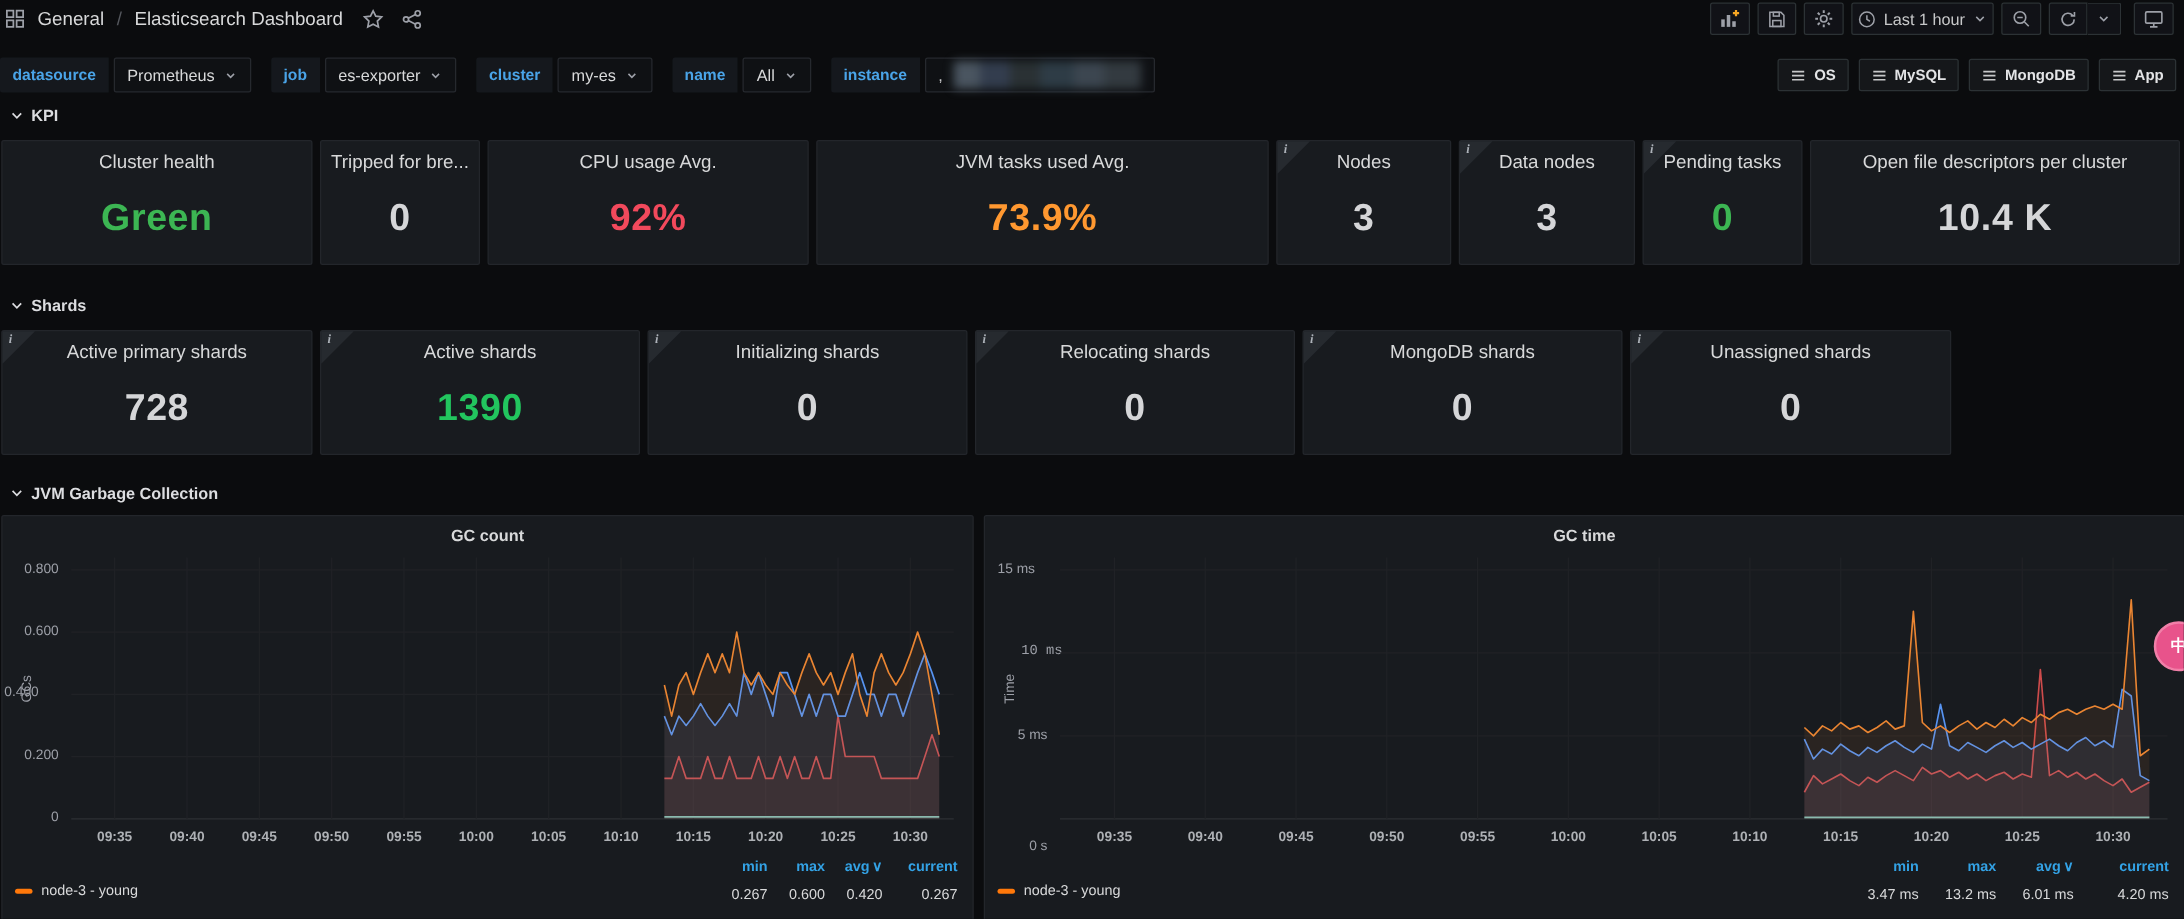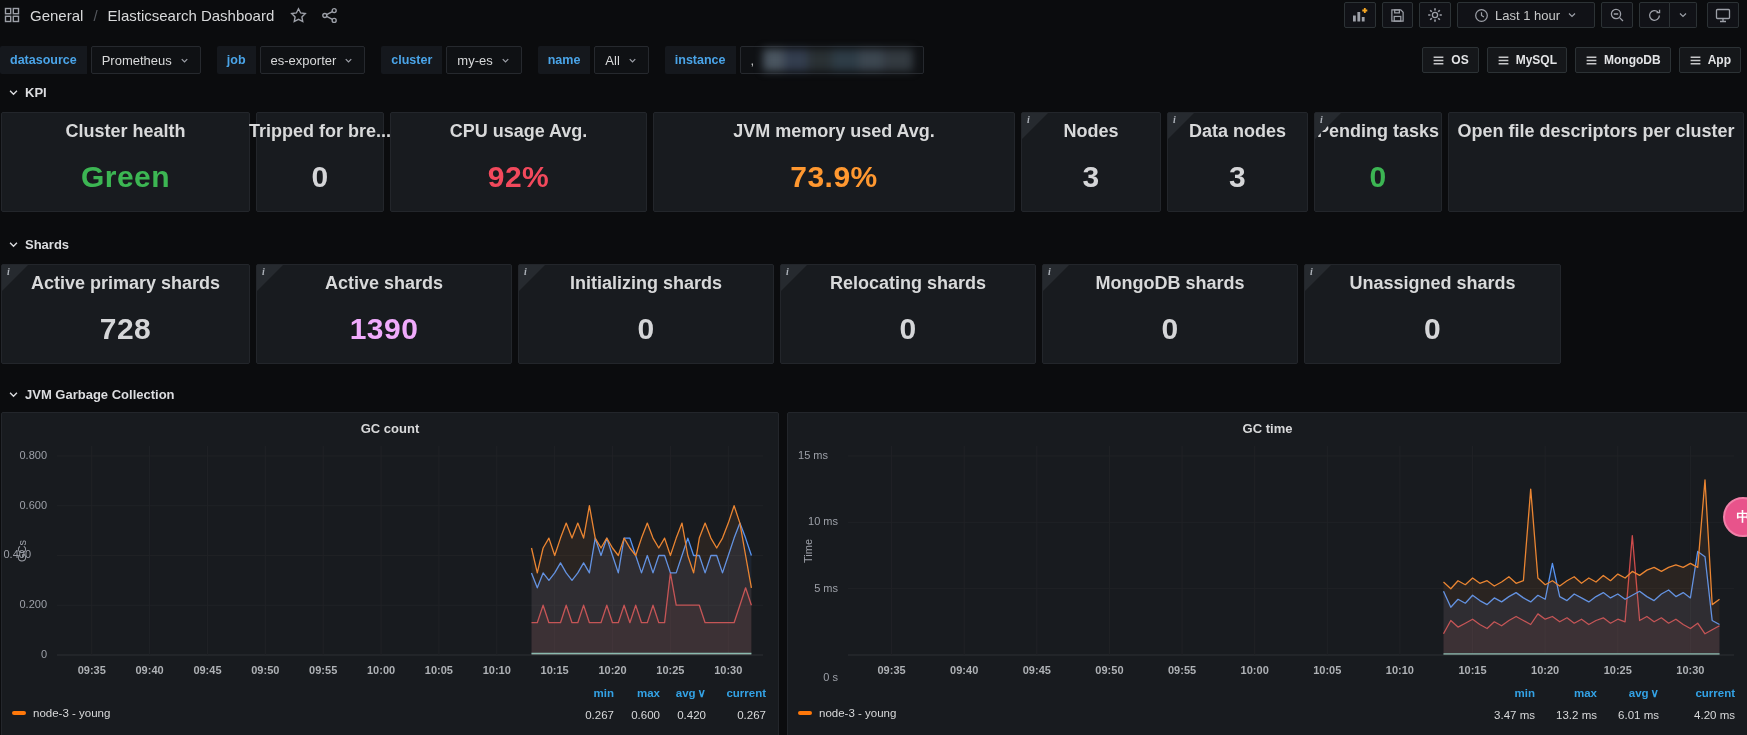--- a/index.html
+++ b/index.html
@@ -49,21 +49,21 @@
   }
   
   .row-header { display:flex; align-items:center; gap:6px; padding-left:8px; height:20px; cursor:pointer; }
   .row-header .row-title { font-size:13px; font-weight:bold; color:#dcdde0; }
   
   .stat-row { display:flex; gap:6px; padding-left:1px; }
   .stat-panel {
     position:relative; height:100px; background:#181b1f; border:1px solid #23262b; border-radius:2px;
     display:flex; flex-direction:column; align-items:center; flex:0 0 auto;
   }
-  .stat-title { margin-top:8px; font-size:18px; font-weight:bold; color:#d8d9da; white-space:nowrap; cursor:pointer; }
+  .stat-title { margin-top:8px; font-size:15px; font-weight:normal; color:#d8d9da; white-space:nowrap; cursor:pointer; }
   .stat-value { flex:1; display:flex; align-items:center; font-size:30px; font-weight:bold; letter-spacing:0.5px; }
   .info-corner { position:absolute; top:0; left:0; width:0; height:0;
     border-top:26px solid #262a2f; border-right:26px solid transparent; }
   .info-i { position:absolute; top:1px; left:5px; font:italic bold 10px "Liberation Serif", serif; color:#aeb3ba; }
   
   .charts-row { margin-top:8px; display:flex; gap:8px; padding-left:1px; }
   .chart-panel { position:relative; height:330px; background:#181b1f; border:1px solid #23262b; border-radius:2px; flex:0 0 auto; }
   .chart-title { position:absolute; top:8px; left:0; width:100%; text-align:center; font-size:13px; font-weight:bold; color:#d8d9da; cursor:pointer; }
   .ytick { position:absolute; font-size:11px; color:#9da0a8; text-align:right; }
   .xtick { position:absolute; font-size:11px; color:#aeb1b5; text-align:center; font-weight:bold; }
@@ -130,21 +130,21 @@
       </svg>
     </div>
     <div class="nav-btn">
       <svg class="ic" width="16" height="16" viewBox="0 0 16 16" fill="none" stroke="#9da0a8" stroke-width="1.3">
         <circle cx="8" cy="8" r="2.6"></circle>
         <g stroke-width="1.6">
           <path d="M8 1.2v2.2M8 12.6v2.2M1.2 8h2.2M12.6 8h2.2M3.2 3.2l1.6 1.6M11.2 11.2l1.6 1.6M12.8 3.2l-1.6 1.6M4.8 11.2l-1.6 1.6"></path>
         </g>
       </svg>
     </div>
-    <div class="nav-btn" style="padding:0 16px">
+    <div class="nav-btn" style="padding:0 4px">
       <svg class="ic" width="15" height="15" viewBox="0 0 16 16" fill="none" stroke="#9da0a8" stroke-width="1.3">
         <circle cx="8" cy="8" r="6.2"></circle>
           <path d="M8 4.5V8l2.6 1.6"></path>
       </svg>
       <span class="timepicker-label">Last 1 hour</span>
       <svg class="ic" width="12" height="12" viewBox="0 0 16 16" fill="none" stroke="#9da0a8" stroke-width="1.6">
         <path d="M4 6l4 4 4-4"></path>
       </svg>
     </div>
     <div class="nav-btn">
@@ -276,21 +276,21 @@
     </div>
     <div class="stat-panel" style="width: 128px;">
       <div class="stat-title">Tripped for bre...</div>
       <div class="stat-value" style="color: rgb(213, 214, 216);">0</div>
     </div>
     <div class="stat-panel" style="width: 257px;">
       <div class="stat-title">CPU usage Avg.</div>
       <div class="stat-value" style="color: rgb(242, 73, 92);">92%</div>
     </div>
     <div class="stat-panel" style="width: 362px;">
-      <div class="stat-title">JVM memory used Avg.</div>
+      <div class="stat-title">JVM tasks used Avg.</div>
       <div class="stat-value" style="color: rgb(255, 152, 48);">73.9%</div>
     </div>
     <div class="stat-panel" style="width: 140px;">
       <div class="info-corner"></div>
       <div class="info-i">i</div>
       <div class="stat-title">Nodes</div>
       <div class="stat-value" style="color: rgb(213, 214, 216);">3</div>
     </div>
     <div class="stat-panel" style="width: 141px;">
       <div class="info-corner"></div>
@@ -299,41 +299,42 @@
       <div class="stat-value" style="color: rgb(213, 214, 216);">3</div>
     </div>
     <div class="stat-panel" style="width: 128px;">
       <div class="info-corner"></div>
       <div class="info-i">i</div>
       <div class="stat-title">Pending tasks</div>
       <div class="stat-value" style="color: rgb(60, 182, 83);">0</div>
     </div>
     <div class="stat-panel" style="width: 296px;">
       <div class="stat-title">Open file descriptors per cluster</div>
+      <div class="stat-value" style="color: rgb(213, 214, 216);">10.4 K</div>
     </div>
   </div>
 
 <div class="row-header" style="margin-top:22px">
   <svg class="ic" width="11" height="11" viewBox="0 0 16 16" fill="none" stroke="#dcdde0" stroke-width="2">
     <path d="M3 5.5l5 5 5-5"></path>
   </svg>
   <span class="row-title">Shards</span>
 </div>
 <div class="stat-row" style="margin-top:10px" id="shards-row">
     <div class="stat-panel" style="width: 249px;">
       <div class="info-corner"></div>
       <div class="info-i">i</div>
       <div class="stat-title">Active primary shards</div>
       <div class="stat-value" style="color: rgb(213, 214, 216);">728</div>
     </div>
     <div class="stat-panel" style="width: 256px;">
       <div class="info-corner"></div>
       <div class="info-i">i</div>
       <div class="stat-title">Active shards</div>
-      <div class="stat-value" style="color: #f0abfc;">1390</div>
+      <div class="stat-value" style="color: #22c55e;">1390</div>
     </div>
     <div class="stat-panel" style="width: 256px;">
       <div class="info-corner"></div>
       <div class="info-i">i</div>
       <div class="stat-title">Initializing shards</div>
       <div class="stat-value" style="color: rgb(213, 214, 216);">0</div>
     </div>
     <div class="stat-panel" style="width: 256px;">
       <div class="info-corner"></div>
       <div class="info-i">i</div>
@@ -412,21 +413,21 @@
       <div class="legend-values" style="top: 294px;"><span style="width: 46px;">0.267</span><span style="width: 46px;">0.600</span><span style="width: 46px;">0.420</span><span style="width: 60px;">0.267</span></div>
       <div class="legend-series" style="top: 294px;">
         <span class="legend-marker"></span>
         <span class="legend-series-name">node-3 - young</span>
       </div>
     </div>
     <div class="chart-panel" style="width: 961px;">
       <div class="chart-title">GC time</div>
       <div class="ylabel" style="left: 14px; top: 137.5px;">Time</div>
       <div class="ytick" style="left: 0px; width: 50px; top: 35.9524px; text-align: center;">15 ms</div>
-      <div class="ytick" style="left: 0px; width: 50px; top: 102.302px;">10 ms</div>
+      <div class="ytick" style="left: 12px; width: 50px; top: 102.302px; font-family: Liberation Mono, monospace;">10 ms</div>
       <div class="ytick" style="left: 0px; width: 50px; top: 168.651px;">5 ms</div>
       <div class="ytick" style="left: 0px; width: 50px; top: 235px; margin-top: 23px;">0 s</div>
       <div class="xtick" style="left: 75.5738px; width: 56px; top: 251px;">09:35</div>
       <div class="xtick" style="left: 148.197px; width: 56px; top: 251px;">09:40</div>
       <div class="xtick" style="left: 220.82px; width: 56px; top: 251px;">09:45</div>
       <div class="xtick" style="left: 293.443px; width: 56px; top: 251px;">09:50</div>
       <div class="xtick" style="left: 366.066px; width: 56px; top: 251px;">09:55</div>
       <div class="xtick" style="left: 438.689px; width: 56px; top: 251px;">10:00</div>
       <div class="xtick" style="left: 511.311px; width: 56px; top: 251px;">10:05</div>
       <div class="xtick" style="left: 583.934px; width: 56px; top: 251px;">10:10</div>

